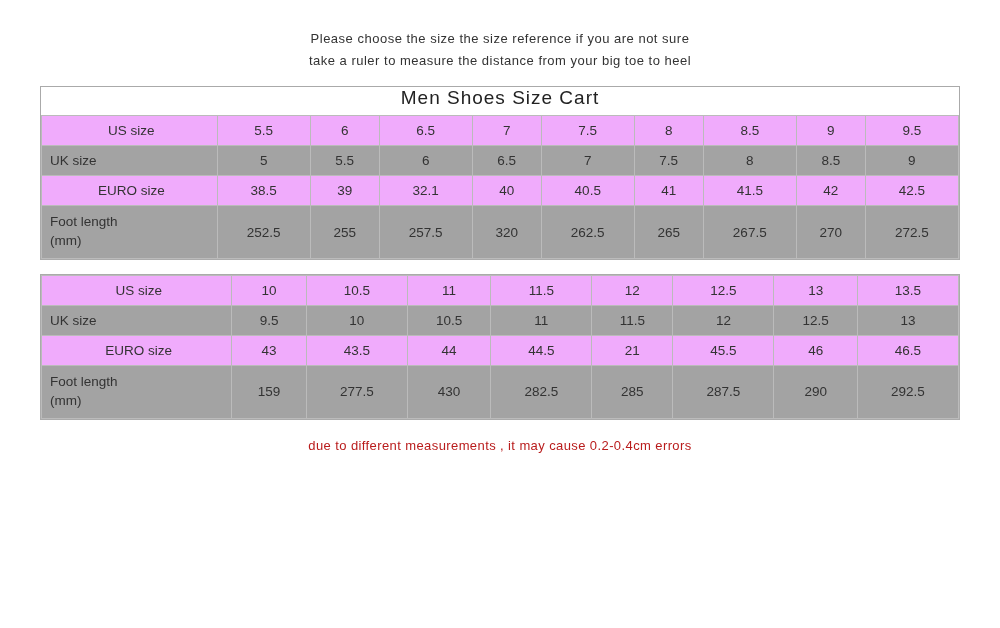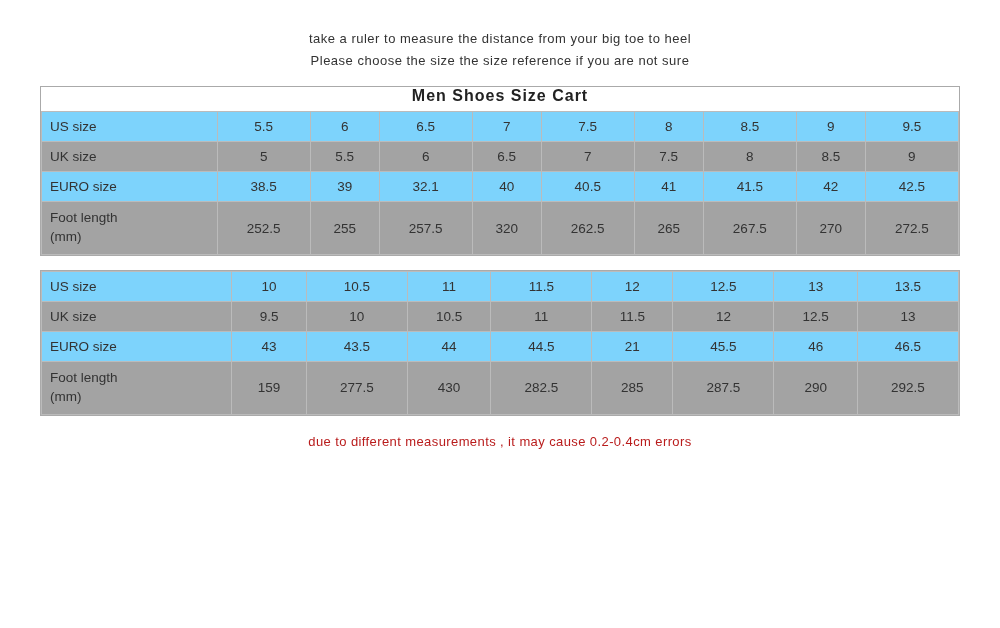--- a/index.html
+++ b/index.html
@@ -21,22 +21,22 @@
       font-size: 13px;
       color: #333;
       line-height: 1.7;
       letter-spacing: 0.5px;
       margin-bottom: 14px;
       margin-top: 8px;
     }
 
     .section-title {
       text-align: center;
-      font-size: 16px;
-      font-weight: bold;
+      font-size: 19px;
+      font-weight: normal;
       letter-spacing: 1px;
       margin-bottom: 6px;
       color: #222;
     }
 
     .table-wrapper {
       width: 100%;
       border: 1.5px solid #aaa;
       margin-bottom: 14px;
     }
@@ -48,22 +48,23 @@
     }
 
     table td {
       border: 1px solid #bbb;
       text-align: center;
       padding: 7px 4px;
       color: #333;
     }
 
     table tr.shaded td {
-      background-color: #7dd3fc;
+      background-color: #f0abfc;
       color: #333;
+      text-align: center;
     }
 
     table tr.white td {
       background-color: #a3a3a3;
     }
 
     table td.row-label {
       text-align: left;
       padding-left: 8px;
       font-weight: normal;
@@ -75,22 +76,22 @@
       font-size: 13px;
       color: #b91c1c;
       letter-spacing: 0.4px;
       margin-top: 4px;
     }
   </style>
 </head>
 <body>
 
 <div class="instructions">
+  <div>Please choose the size the size reference if you are not sure</div>
   <div>take a ruler to measure the distance from your big toe to heel</div>
-  <div>Please choose the size the size reference if you are not sure</div>
 </div>
 
 <div class="table-wrapper">
   <div class="section-title">Men   Shoes   Size   Cart</div>
   <table>
 
     <tbody>
         <tr class="shaded">
       <td class="row-label">US size</td>
       <td>5.5</td>

